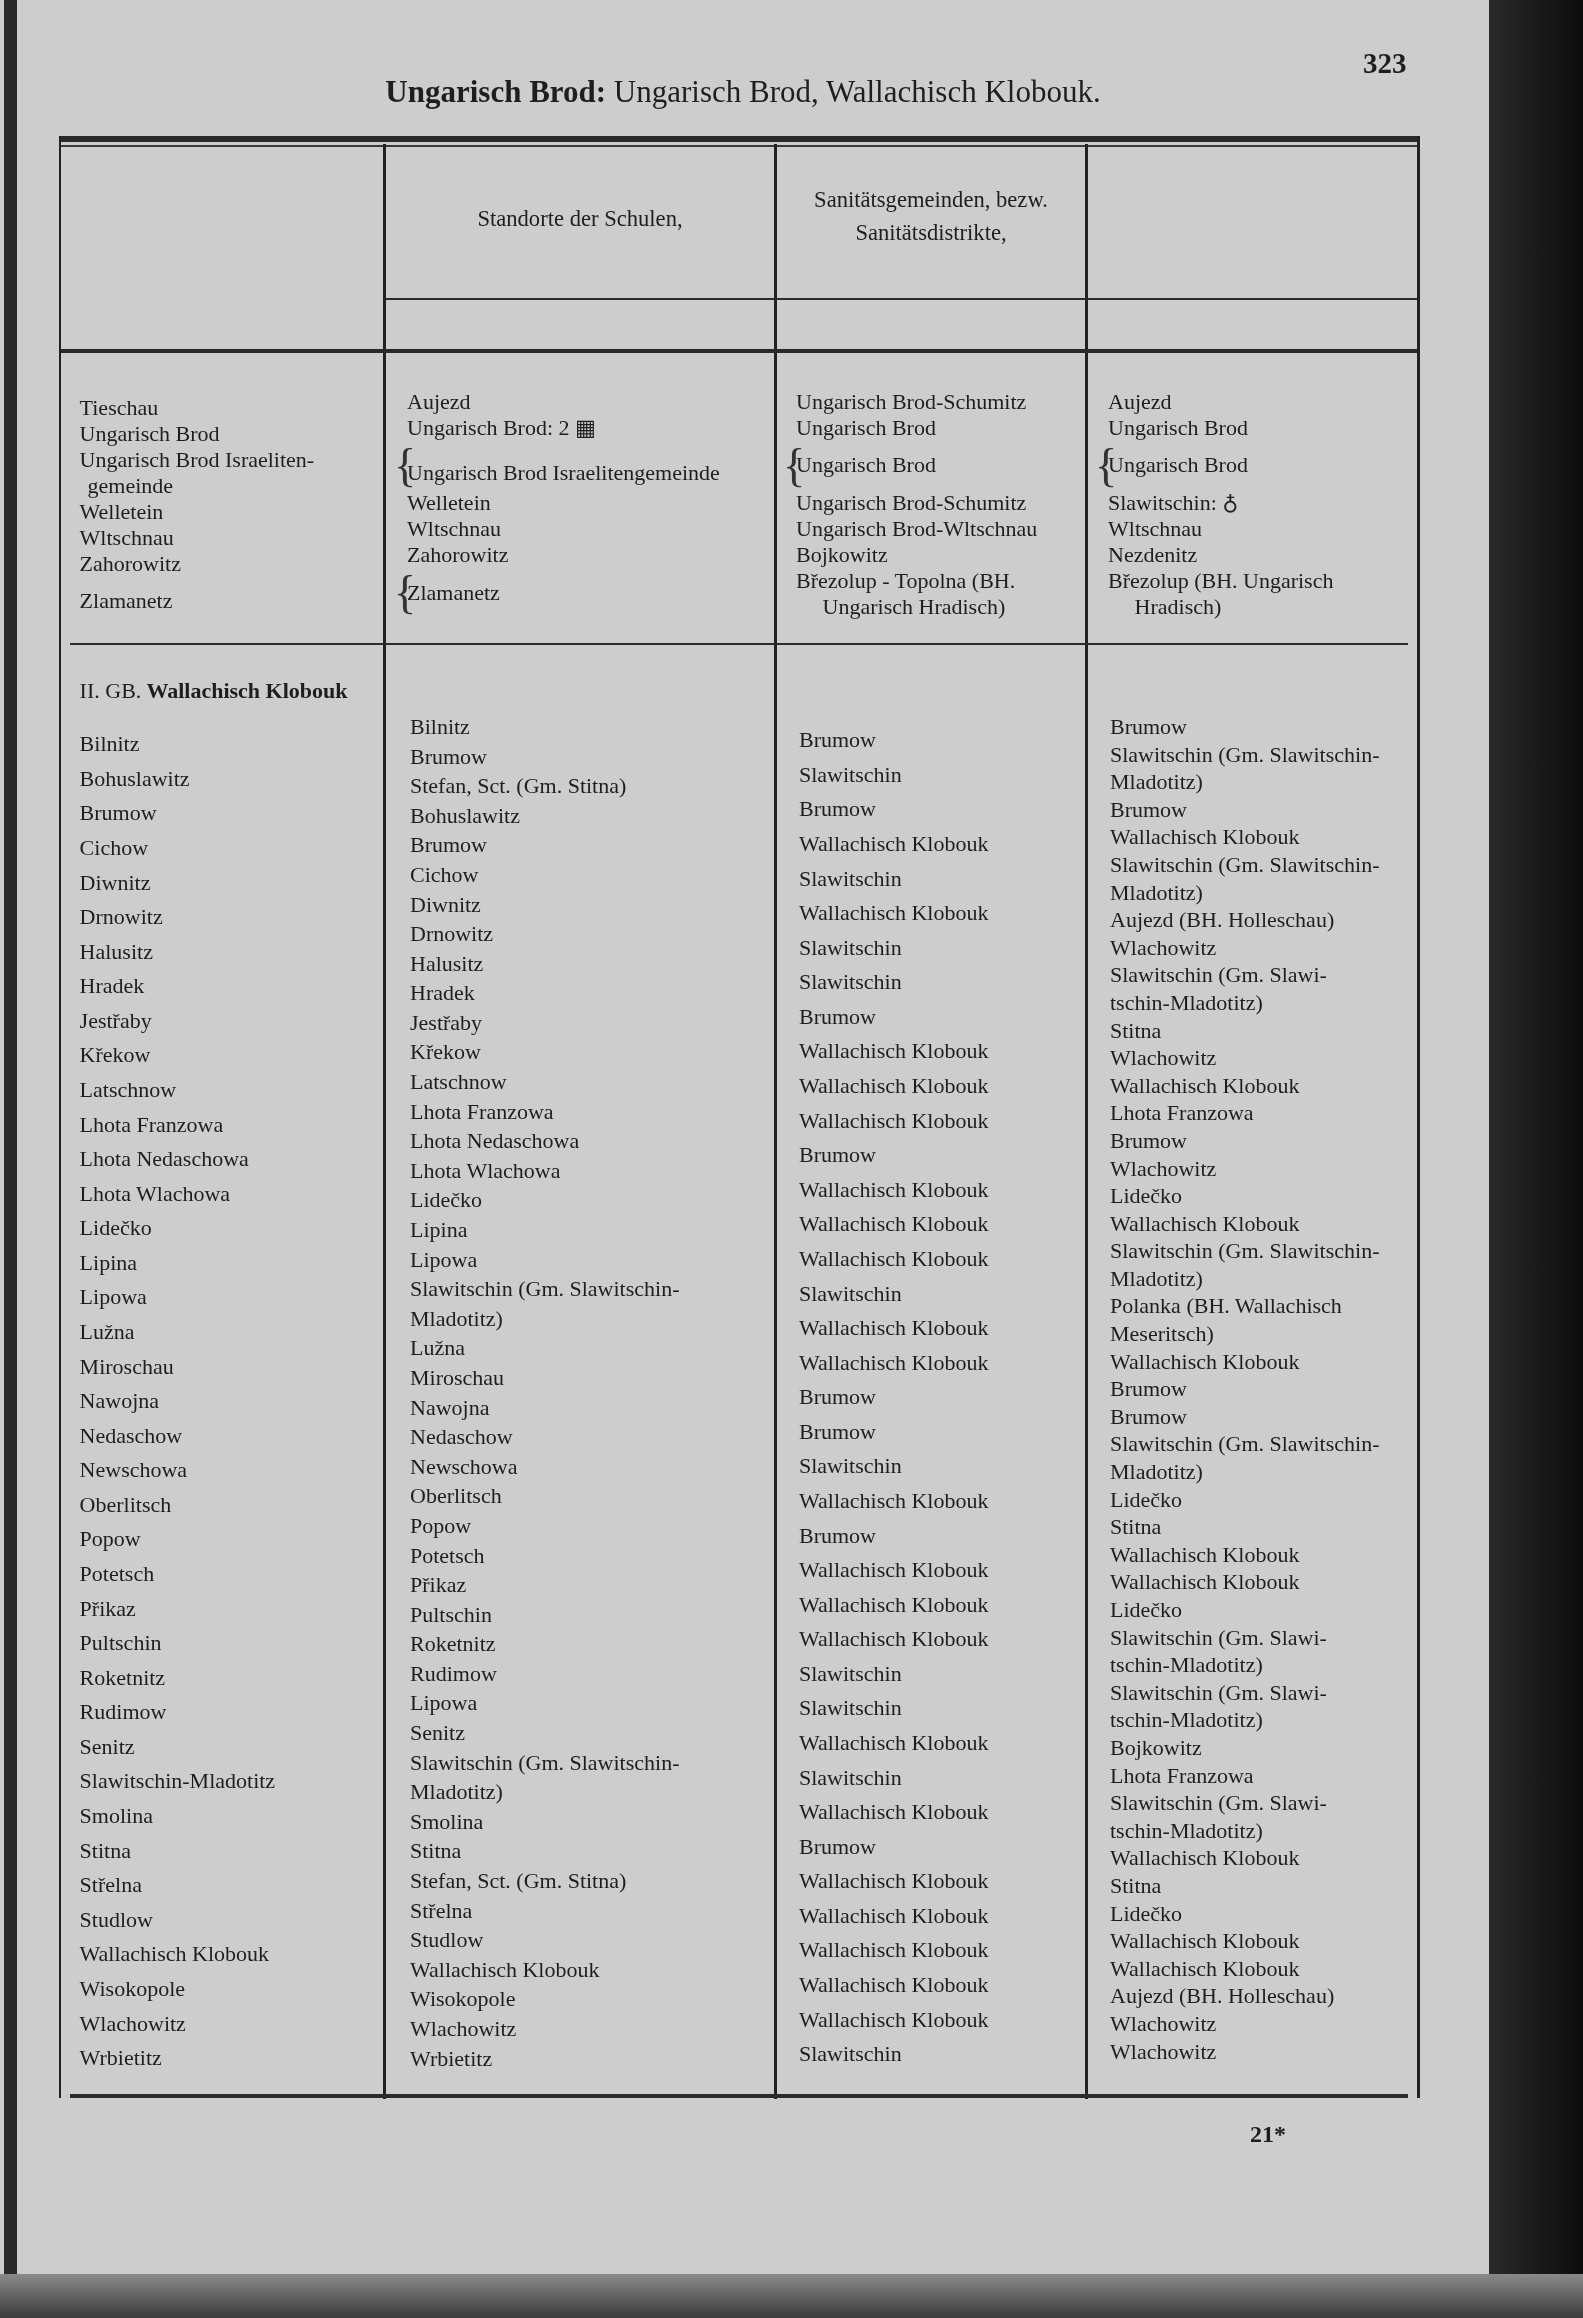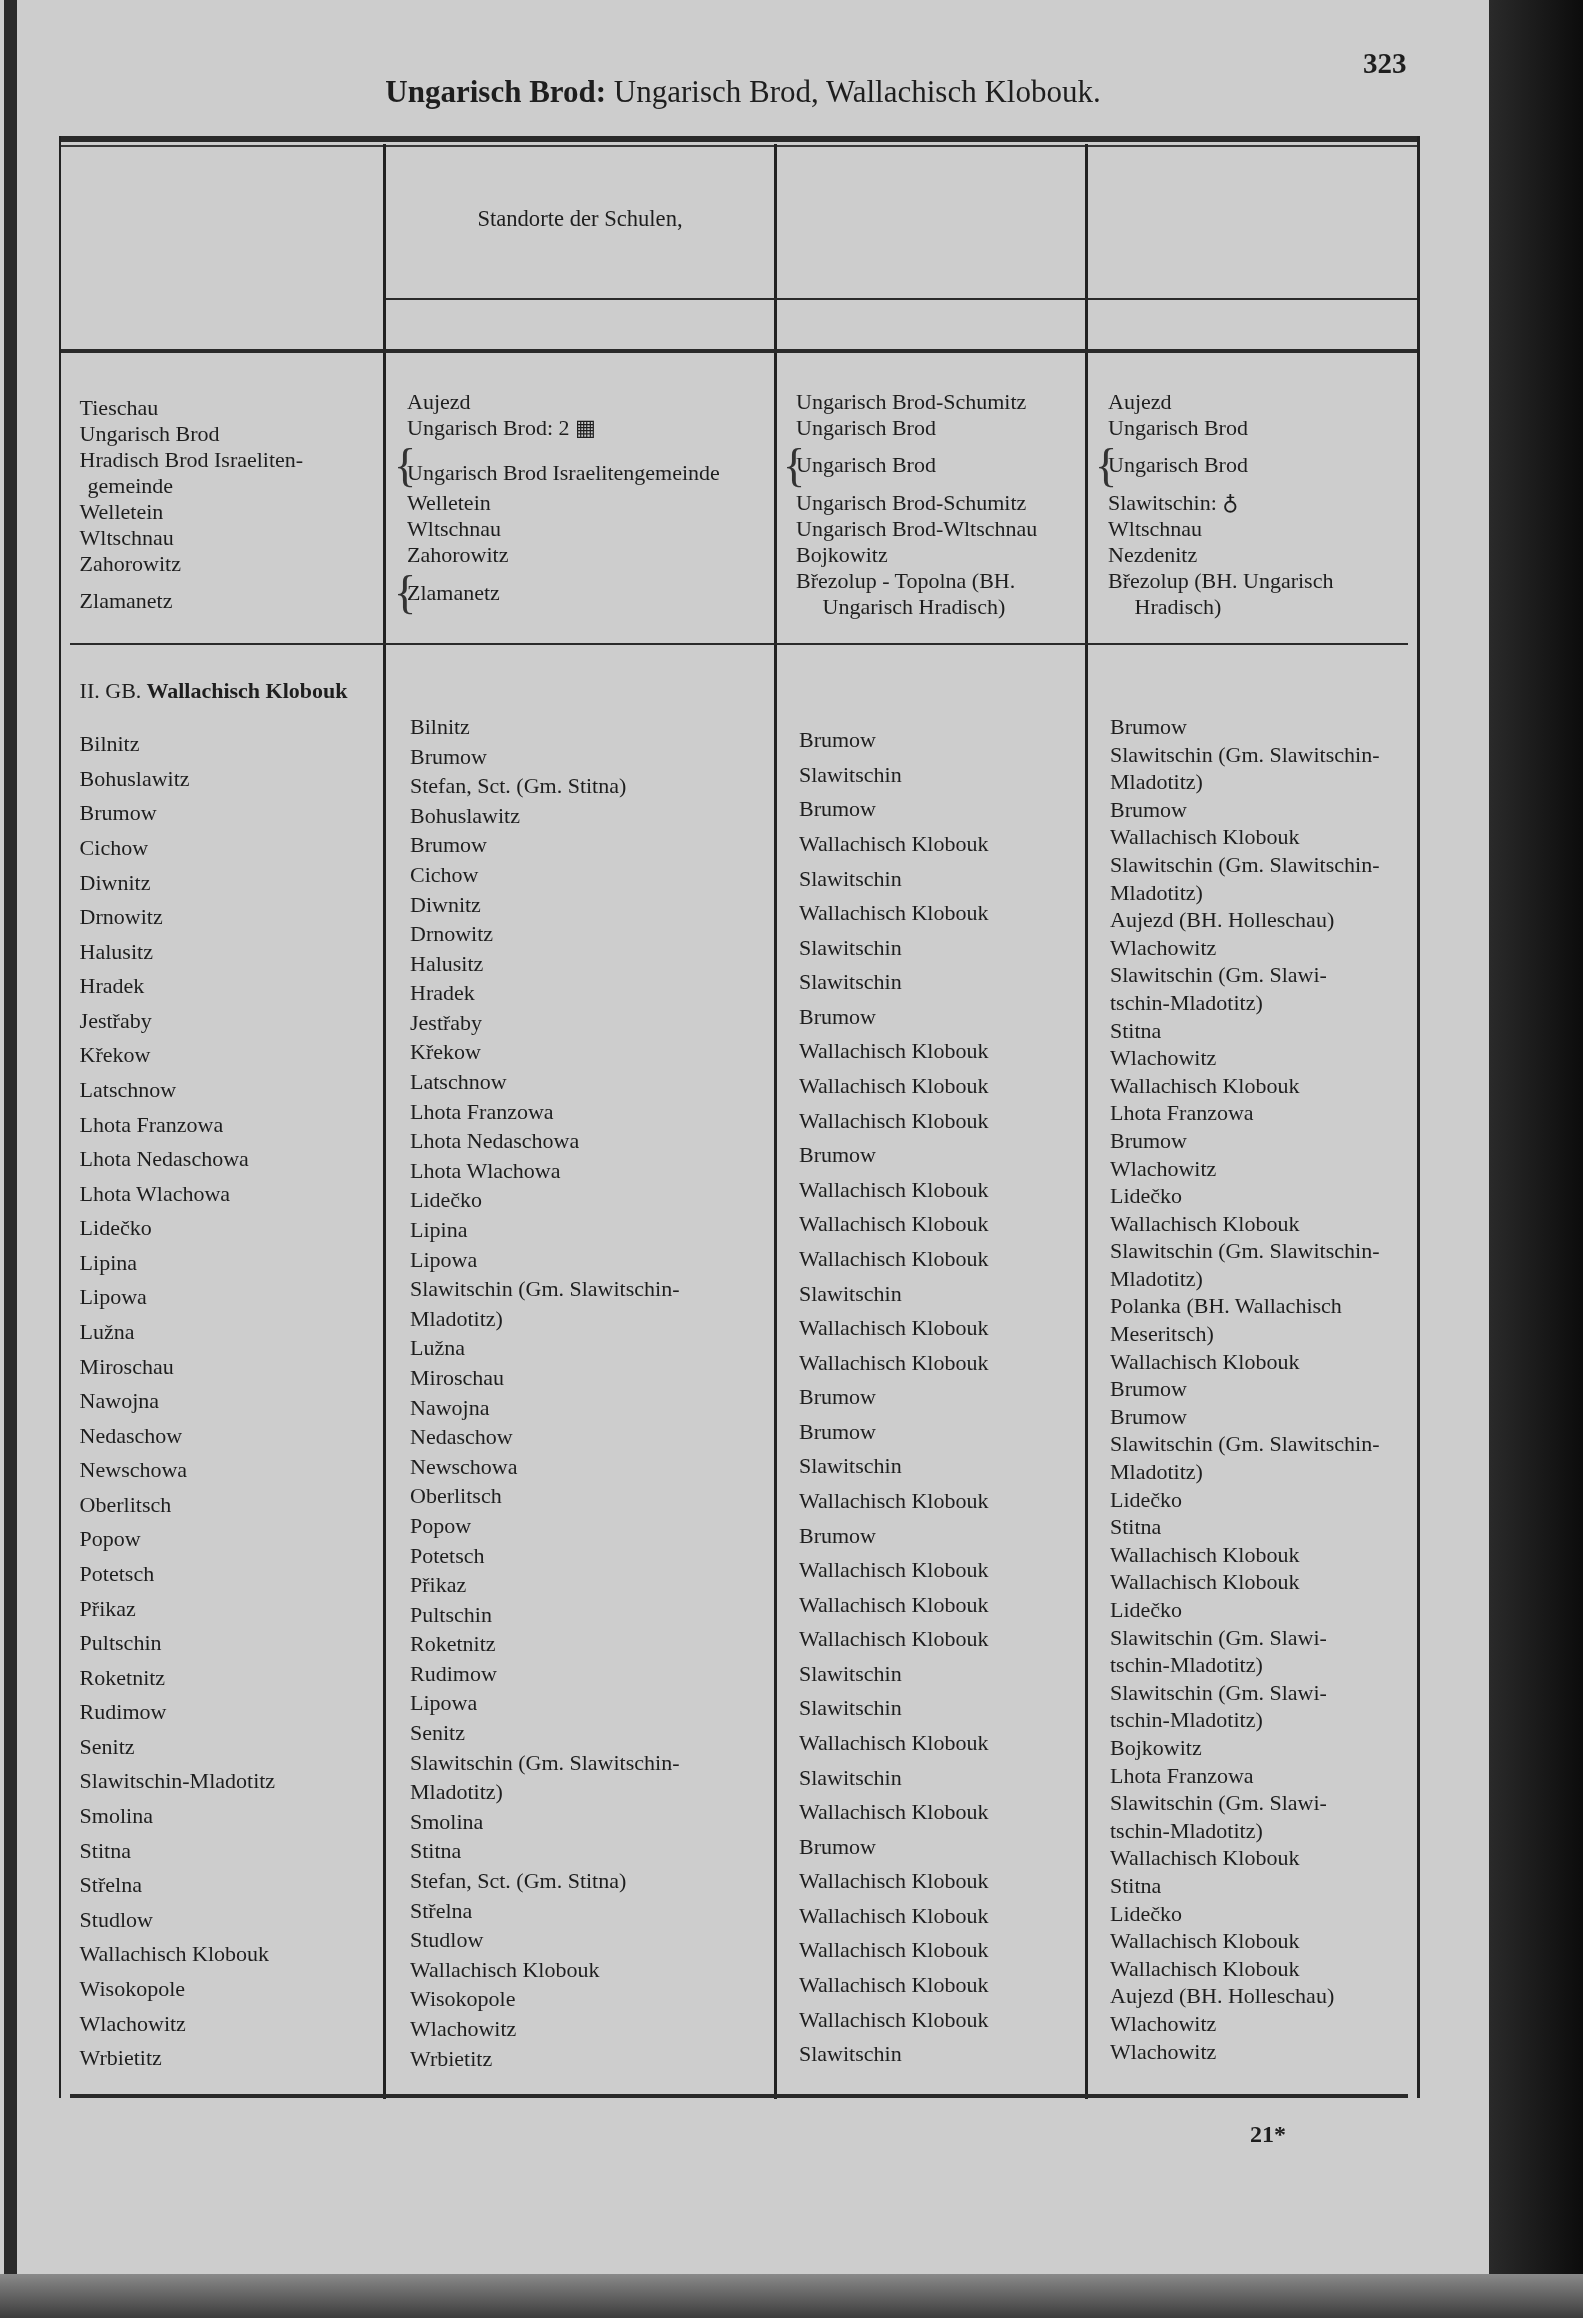--- a/index.html
+++ b/index.html
@@ -70,27 +70,31 @@
 
   <div class="table">
     <div class="rule-top"></div>
     <div class="rule-top2"></div>
 
     <div class="colsep" style="left:322px; top:8px; height:1955px;"></div>
     <div class="colsep" style="left:713px; top:8px; height:1955px;"></div>
     <div class="colsep" style="left:1024px; top:8px; height:1955px;"></div>
 
     <div class="head" style="left:325px; top:66px; width:388px;">Standorte der Schulen,</div>
+    <div class="head" style="left:716px; top:47px; width:308px;">
+      <div>Sanitätsgemeinden, bezw.</div>
+      <div>Sanitätsdistrikte,</div>
+    </div>
     <div class="hrule-thin" style="left:325px; right:0; top:162px;"></div>
     <div class="hrule" style="left:0; right:0; top:213px;"></div>
 
     <div class="col" style="left:18.6px; top:259px; width:299px;">
       <div class="row" style="top:0">Tieschau</div>
       <div class="row" style="top:26px">Ungarisch Brod</div>
-      <div class="row" style="top:52px">Hradisch Brod Israeliten-</div>
+      <div class="row" style="top:52px">Ungarisch Brod Israeliten-</div>
       <div class="row" style="top:78px; left:8px">gemeinde</div>
       <div class="row" style="top:104px">Welletein</div>
       <div class="row" style="top:130px">Wltschnau</div>
       <div class="row" style="top:156px">Zahorowitz</div>
       <div class="row" style="top:193px">Zlamanetz</div>
     </div>
     <div class="col" style="left:346px; top:253px; width:362px;">
       <div class="row" style="top:0">Aujezd</div>
       <div class="row" style="top:26px">Ungarisch Brod: 2 ▦</div>
       <span class="brace" style="top:53px; left:-13.3px">{</span>

